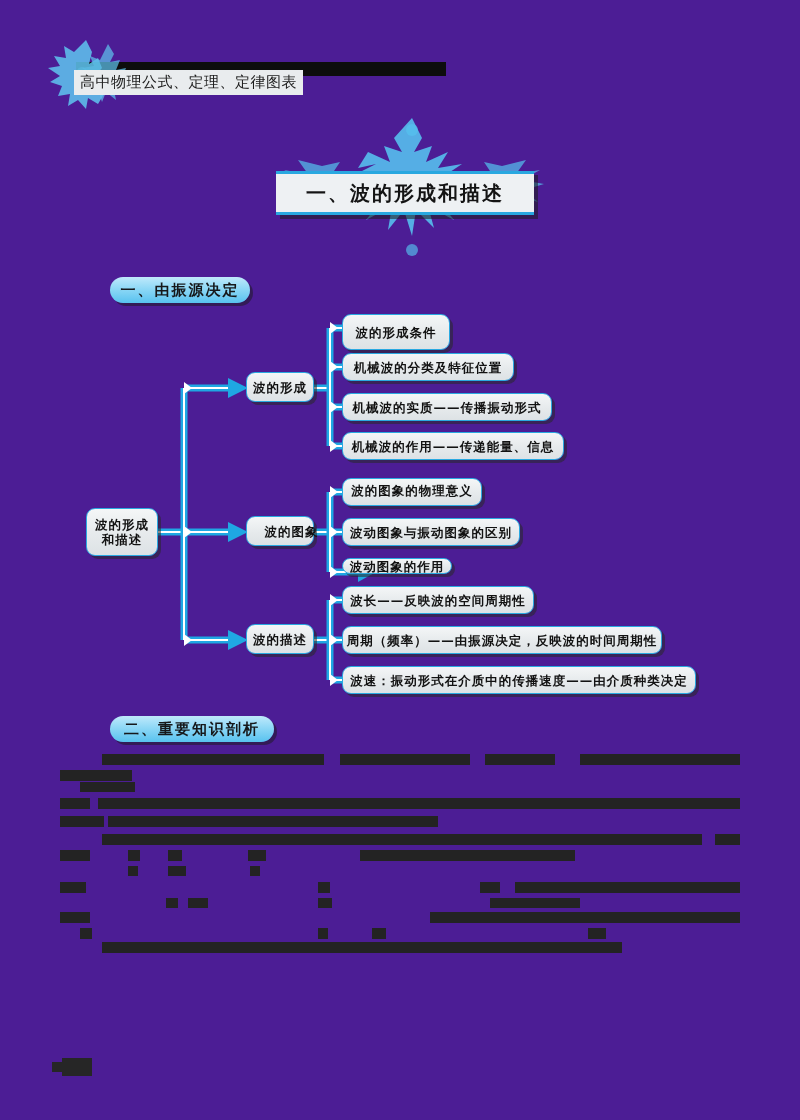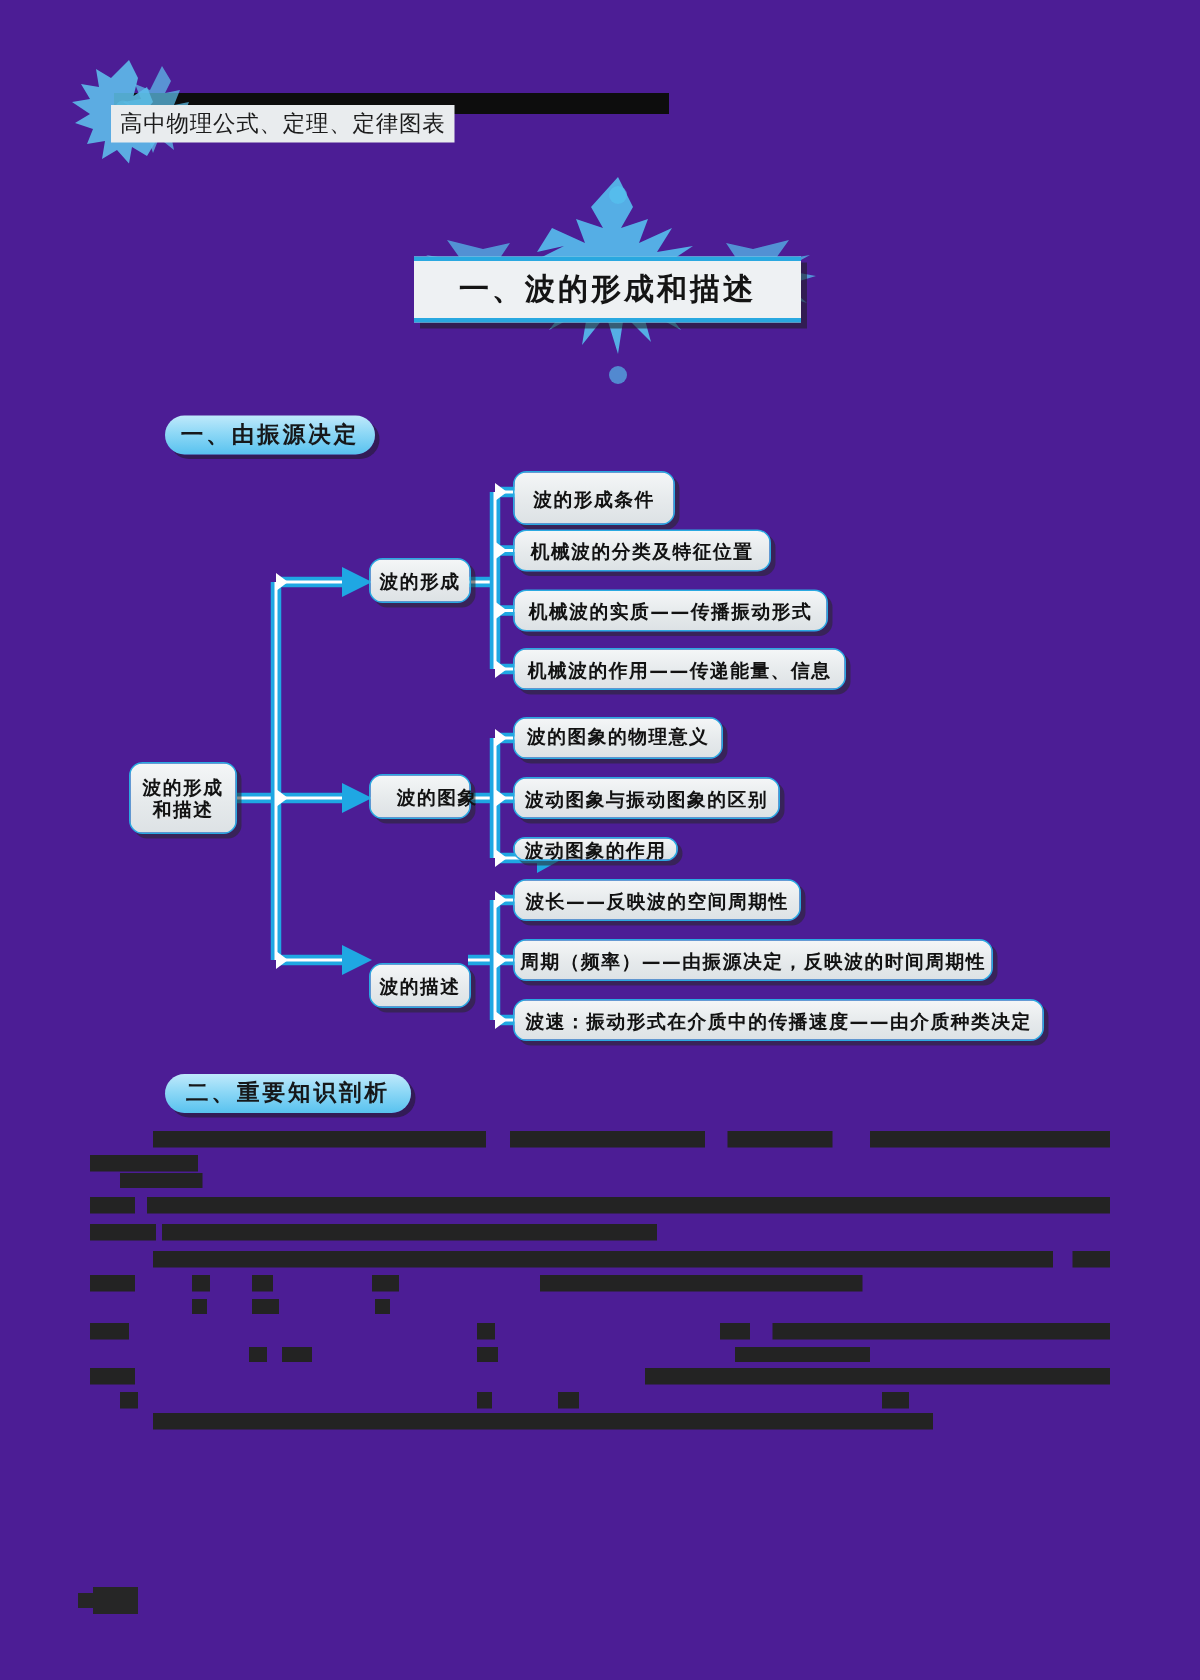--- a/index.html
+++ b/index.html
@@ -211,21 +211,21 @@
         <b>波的形成</b><br><b>和描述</b>
       </span>
     </div>
 
     <div class="node" style="left:166px;top:62px;width:68px;height:30px;">
       <span>波的形成</span>
     </div>
     <div class="node" style="left:166px;top:206px;width:68px;height:30px;padding-left:23px;">
       <span>波的图象</span>
     </div>
-    <div class="node" style="left:166px;top:314px;width:68px;height:30px;margin-top:18px;">
+    <div class="node" style="left:166px;top:314px;width:68px;height:30px;">
       <span>波的描述</span>
     </div>
 
     <div class="node" style="left:262px;top:4px;width:108px;height:36px;">
       <span>波的形成条件</span>
     </div>
     <div class="node" style="left:262px;top:43px;width:172px;height:28px;">
       <span>机械波的分类及特征位置</span>
     </div>
     <div class="node" style="left:262px;top:83px;width:210px;height:28px;">

